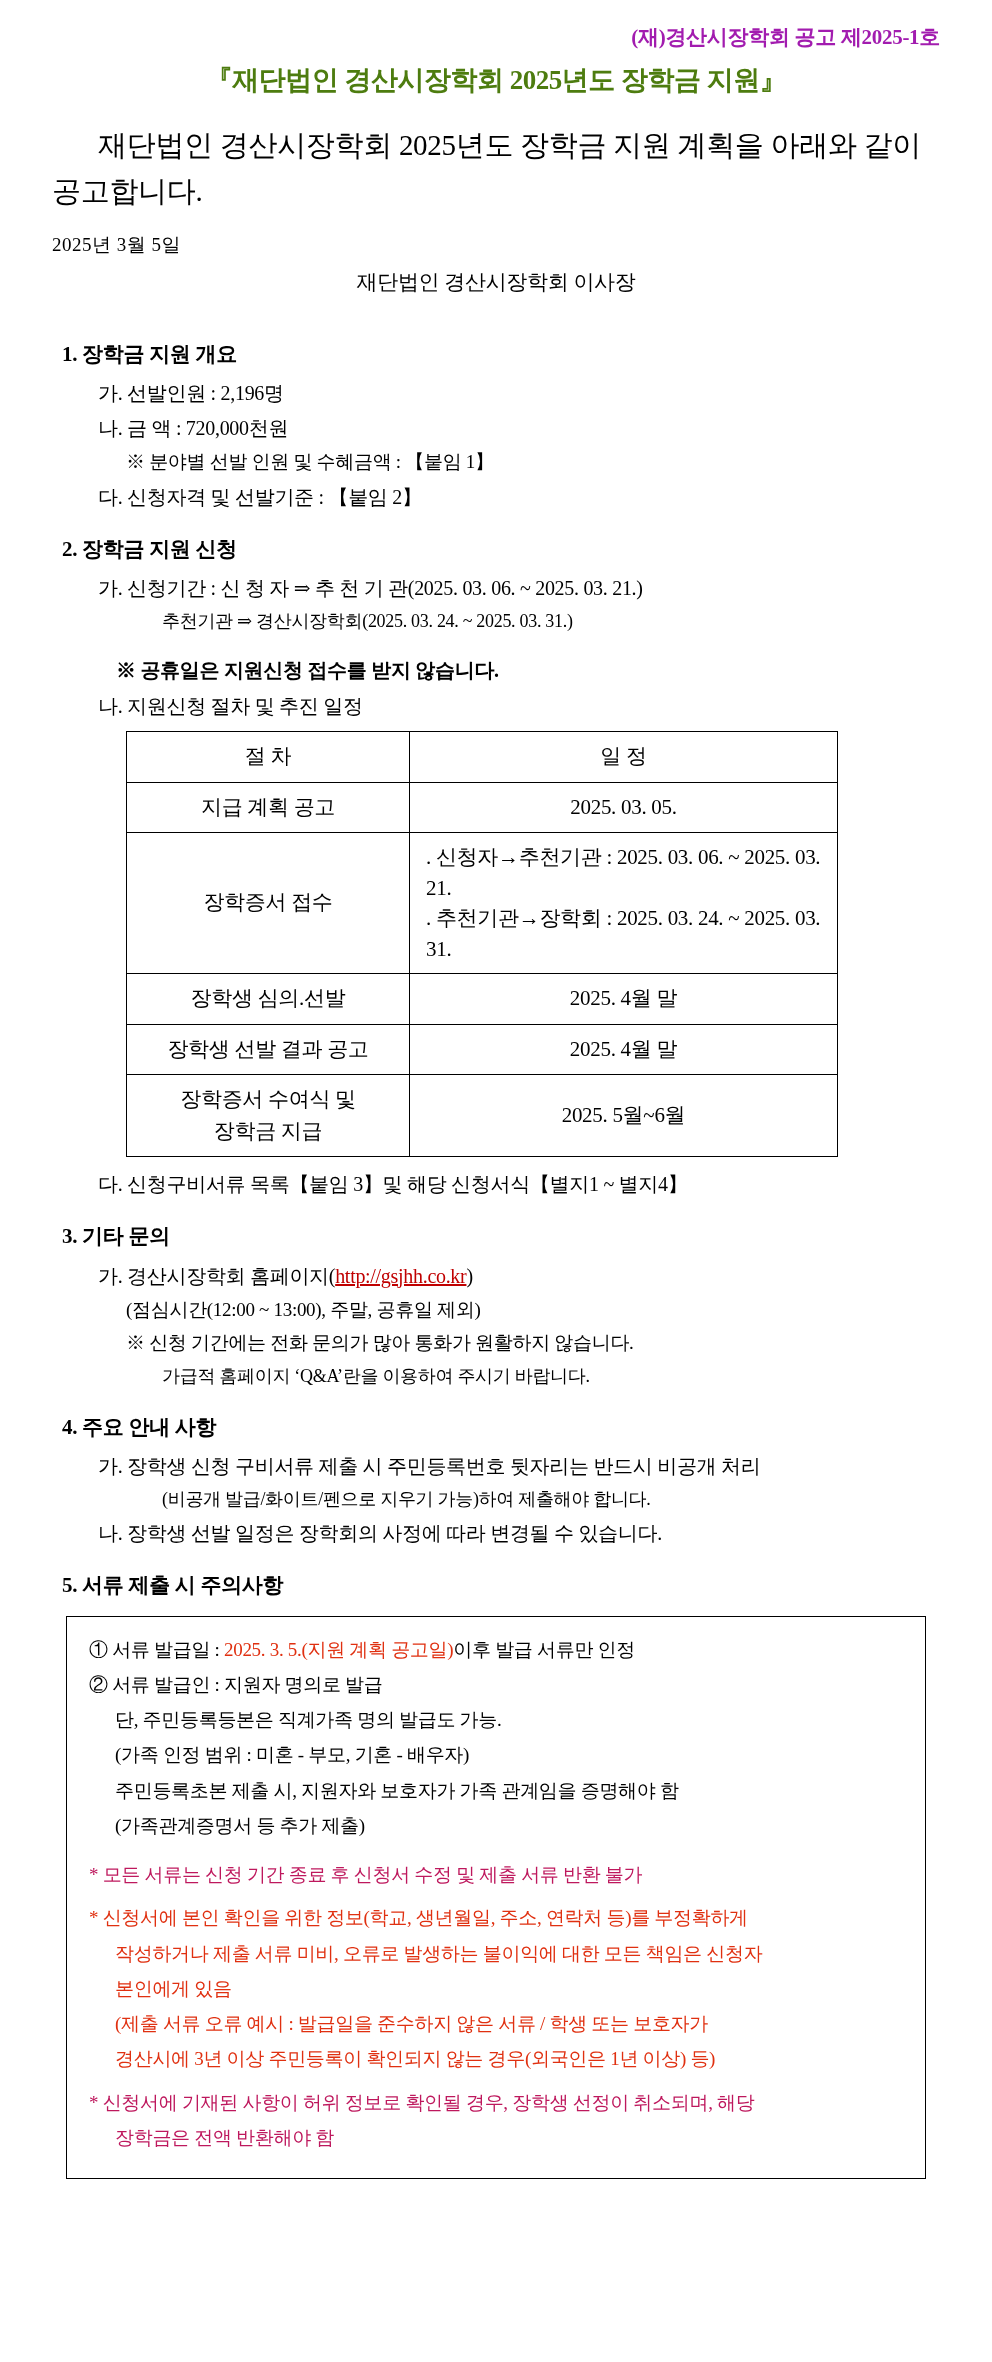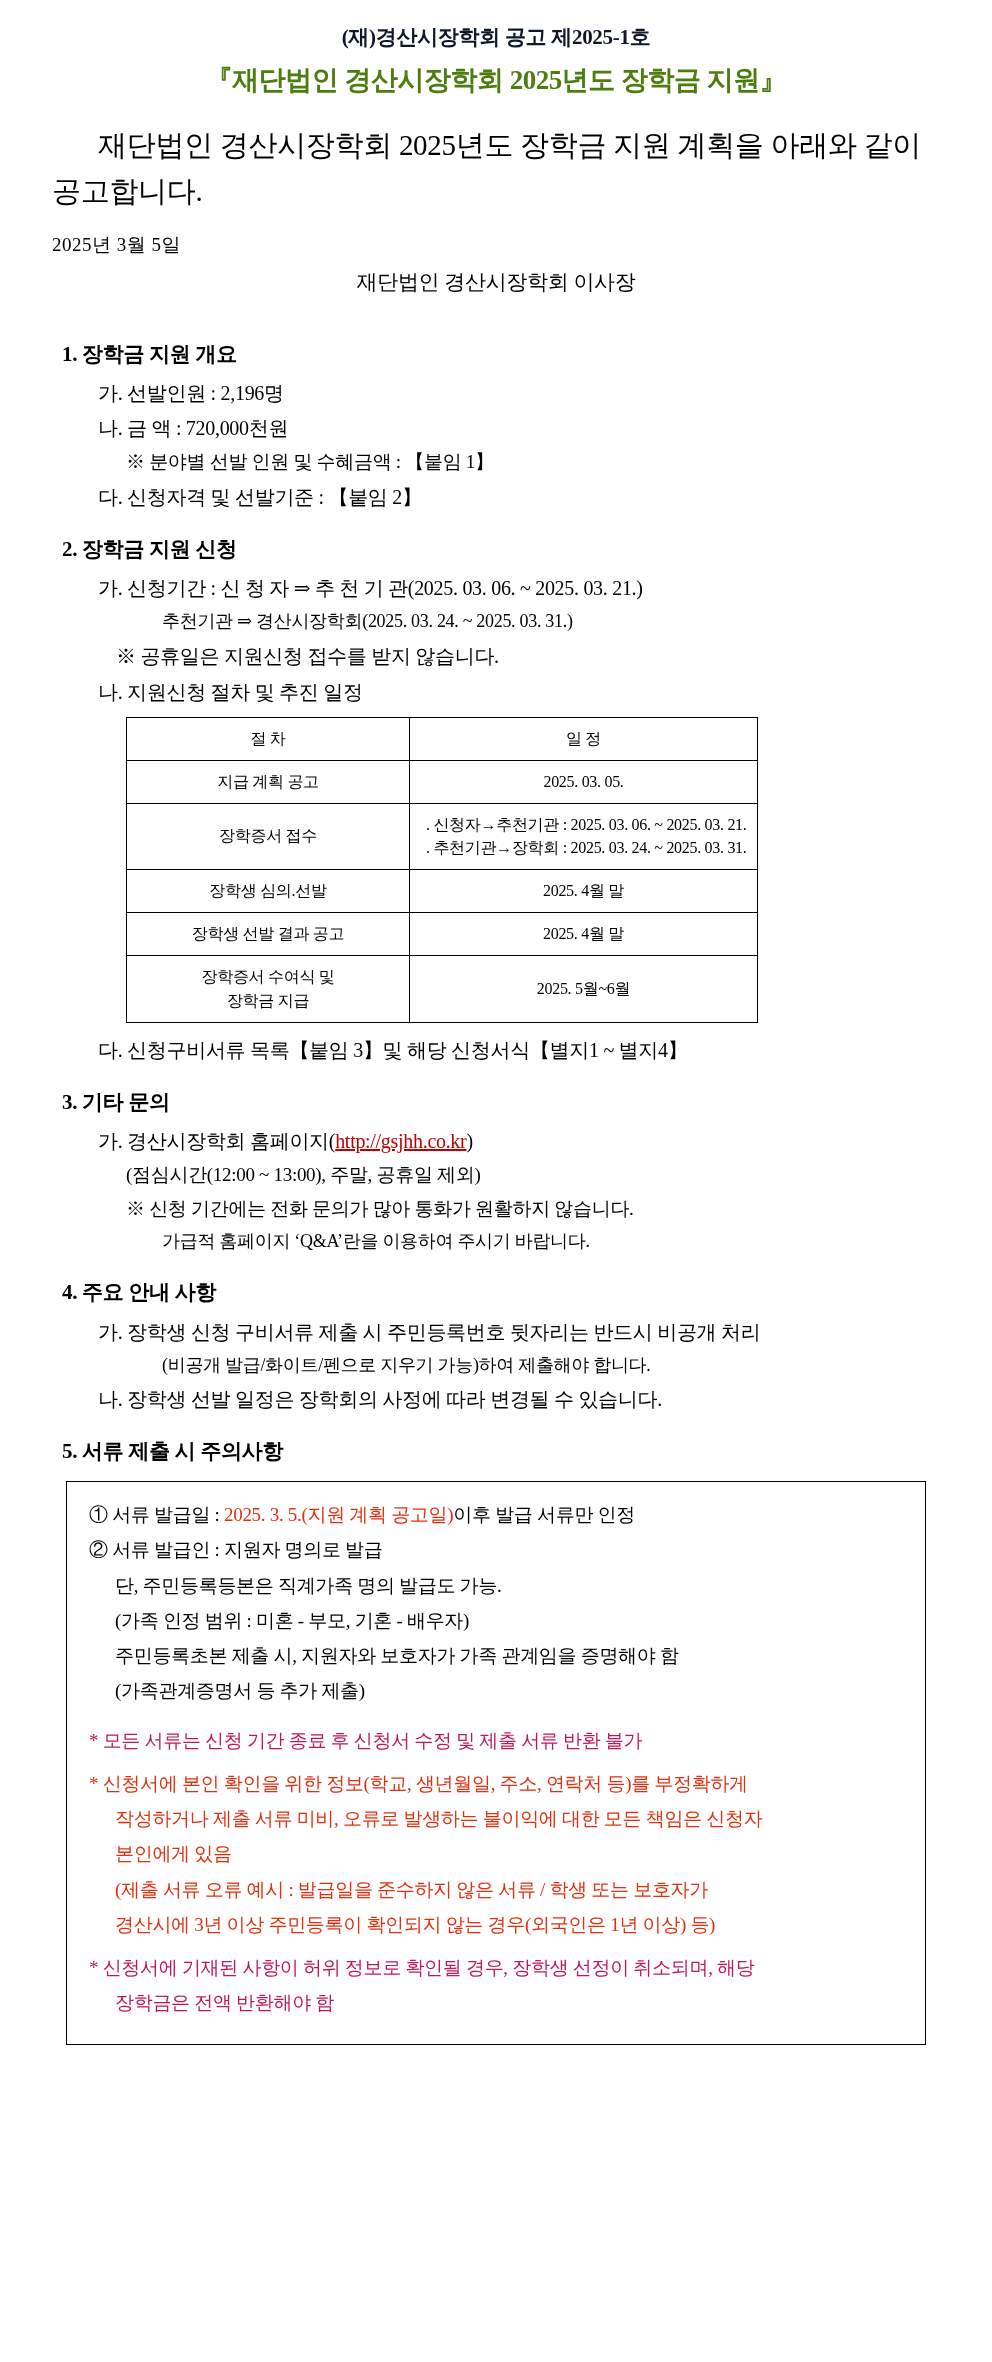--- a/index.html
+++ b/index.html
@@ -14,24 +14,24 @@
     color: #000000;
     font-size: 19px;
     line-height: 1.5;
   }
   .page {
     width: 992px;
     box-sizing: border-box;
     padding: 22px 52px 40px 52px;
   }
   .doc-number {
-    text-align: center;
-    font-weight: bold;
-    font-size: 21px;
-    color: #0f172a;
+    text-align: right;
+    font-weight: bold;
+    font-size: 21px;
+    color: #a21caf;
     letter-spacing: -0.3px;
     margin: 0 0 6px 0;
   }
   .doc-title {
     text-align: center;
     font-weight: bold;
     font-size: 27px;
     color: #4d7c0f;
     letter-spacing: -0.5px;
     margin: 0 0 22px 0;
@@ -77,33 +77,33 @@
     letter-spacing: -0.3px;
   }
   .lvl2b {
     padding-left: 110px;
     font-size: 18px;
     margin: 0 0 5px 0;
     letter-spacing: -0.3px;
   }
   .note-strong {
     padding-left: 64px;
-    font-weight: normal;
+    font-weight: bold;
     font-size: 20px;
-    margin: 6px 0 6px 0;
+    margin: 20px 0 6px 0;
     letter-spacing: -0.3px;
   }
   .sched-wrap {
     padding-left: 74px;
     margin: 10px 0 12px 0;
   }
   table.sched {
     border-collapse: collapse;
-    width: 632px;
-    font-size: 16px;
+    width: 712px;
+    font-size: 21px;
   }
   table.sched th, table.sched td {
     border: 1px solid #000000;
     padding: 9px 6px;
     text-align: center;
     letter-spacing: -0.3px;
   }
   table.sched th { font-weight: normal; }
   table.sched td.left {
     text-align: left;

